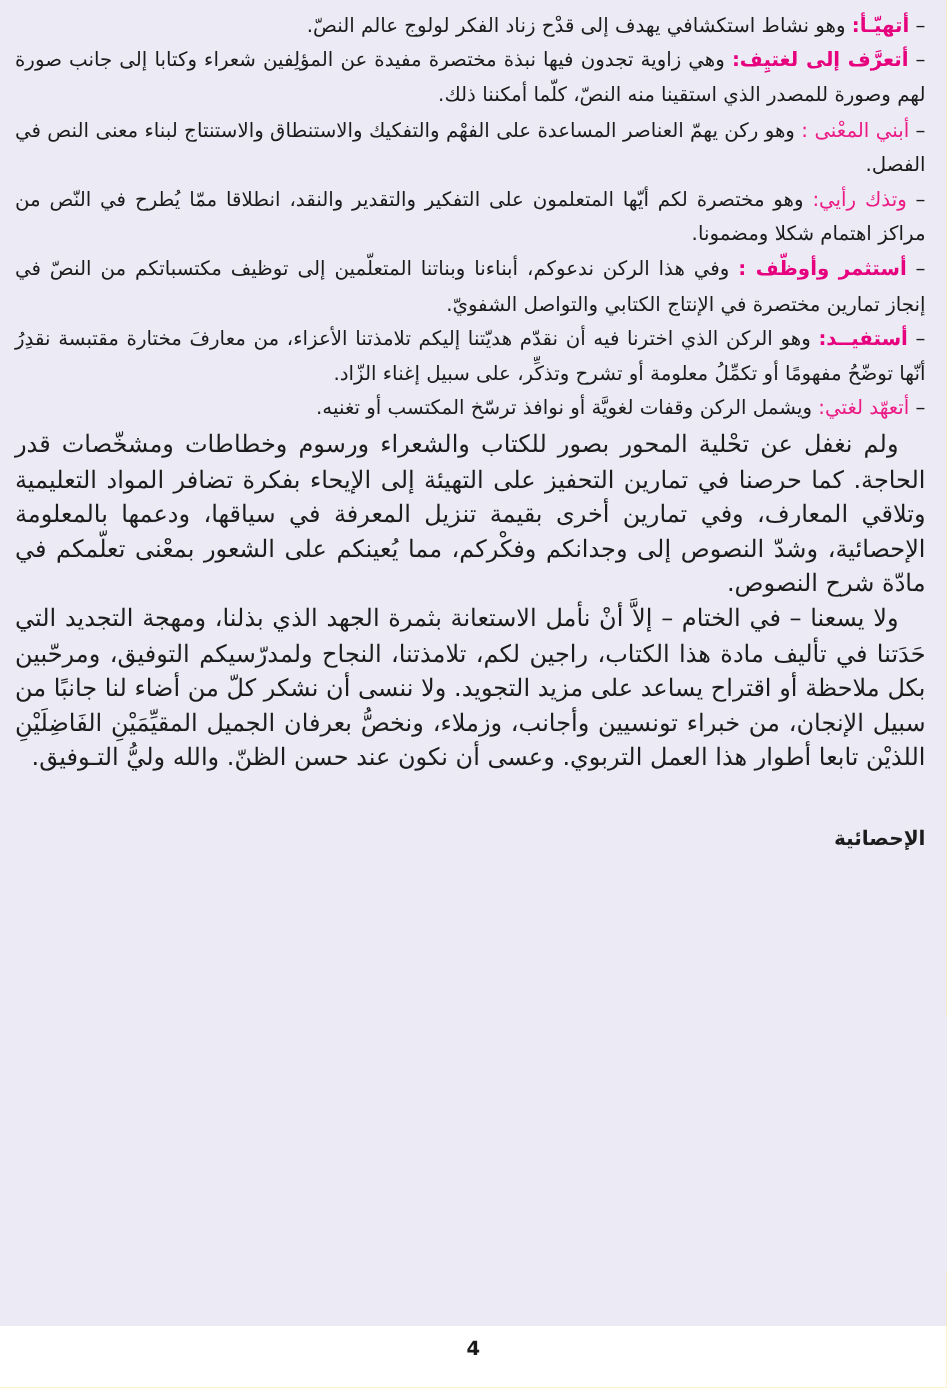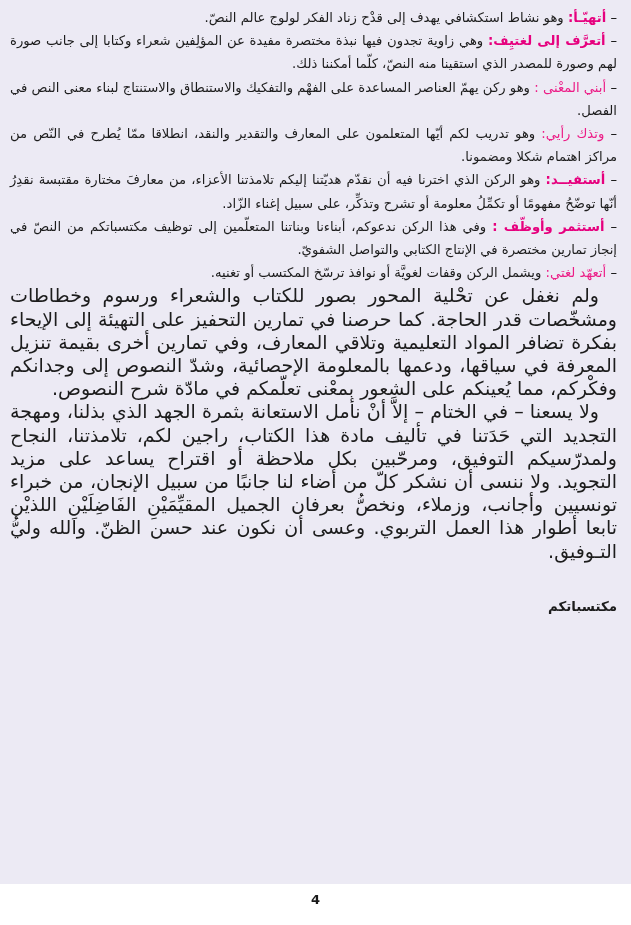--- a/index.html
+++ b/index.html
@@ -31,21 +31,21 @@
     box-sizing: border-box;
     padding: 6px 14px 0 10px;
   }
 
   .para {
     direction: rtl;
     text-align: justify;
     text-align-last: right;
     unicode-bidi: embed;
     color: #1c1c1c;
-    font-size: 19px;
+    font-size: 16px;
     line-height: 23.2px;
     margin: 0 0 0 0;
     padding: 0;
     font-family: "DejaVu Sans", "Liberation Sans", sans-serif;
     font-weight: 400;
   }
 
   
   .rubric {
     direction: rtl;
@@ -131,46 +131,46 @@
     </div>
 
 
     <div class="rubric">
       <span class="dash">–</span>
       <span class="kw-alt">أبني المعْنى :</span><span> وهو ركن يهمّ العناصر المساعدة على الفهْم والتفكيك والاستنطاق والاستنتاج لبناء معنى النص في الفصل.</span>
     </div>
 
     <div class="rubric">
       <span class="dash">–</span>
-      <span class="kw-alt">وتذك رأيي:</span><span> وهو تدريب لكم أيّها المتعلمون على المعارف والتقدير والنقد، انطلاقا ممّا يُطرح في النّص من مراكز اهتمام شكلا ومضمونا.</span>
+      <span class="kw-alt">وتذك رأيي:</span><span> وهو مختصرة لكم أيّها المتعلمون على التفكير والتقدير والنقد، انطلاقا ممّا يُطرح في النّص من مراكز اهتمام شكلا ومضمونا.</span>
+    </div>
+
+    <div class="rubric">
+      <span class="dash">–</span>
+      <span class="kw">أستثمر وأوظّف :</span><span> وفي هذا الركن ندعوكم، أبناءنا وبناتنا المتعلّمين إلى توظيف مكتسباتكم من النصّ في إنجاز تمارين مختصرة في الإنتاج الكتابي والتواصل الشفويّ.</span>
     </div>
 
     <div class="rubric">
       <span class="dash">–</span>
       <span class="kw">أستفيــد:</span><span> وهو الركن الذي اخترنا فيه أن نقدّم هديّتنا إليكم تلامذتنا الأعزاء،  من معارفَ مختارة مقتبسة نقدِرُ أنّها توضّحُ مفهومًا أو تكمِّلُ معلومة أو تشرح وتذكِّر، على سبيل إغناء الزّاد.</span>
-    </div>
-
-    <div class="rubric">
-      <span class="dash">–</span>
-      <span class="kw">أستثمر وأوظّف :</span><span> وفي هذا الركن ندعوكم، أبناءنا وبناتنا المتعلّمين إلى توظيف مكتسباتكم من النصّ في إنجاز تمارين مختصرة في الإنتاج الكتابي والتواصل الشفويّ.</span>
     </div>
 
     <div class="rubric">
       <span class="dash">–</span>
       <span class="kw-alt">أتعهّد لغتي:</span><span> ويشمل الركن وقفات لغويَّة أو نوافذ ترسّخ المكتسب أو تغنيه.</span>
     </div>
 
     <div class="para indent">ولم نغفل عن تحْلية المحور بصور للكتاب والشعراء ورسوم وخطاطات ومشخّصات قدر الحاجة. كما حرصنا في تمارين التحفيز على التهيئة إلى الإيحاء بفكرة تضافر المواد التعليمية وتلاقي المعارف، وفي تمارين أخرى بقيمة تنزيل المعرفة في سياقها، ودعمها بالمعلومة الإحصائية، وشدّ النصوص إلى وجدانكم وفكْركم، مما يُعينكم على الشعور بمعْنى تعلّمكم  في مادّة شرح النصوص.</div>
 
     <div class="para indent">ولا يسعنا – في الختام – إلاَّ أنْ نأمل الاستعانة بثمرة الجهد الذي بذلنا،  ومهجة التجديد التي حَدَتنا في تأليف مادة هذا الكتاب، راجين لكم، تلامذتنا، النجاح ولمدرّسيكم التوفيق، ومرحّبين بكل ملاحظة أو اقتراح يساعد على مزيد التجويد. ولا ننسى أن نشكر كلّ من أضاء لنا جانبًا من سبيل الإنجان، من خبراء تونسيين وأجانب، وزملاء، ونخصُّ بعرفان الجميل المقيِّمَيْنِ الفَاضِلَيْنِ  اللذيْن تابعا أطوار هذا العمل التربوي. وعسى أن نكون عند حسن الظنّ. والله وليُّ التـوفيق.</div>
 
     <div class="spacer-md"></div>
     <div class="spacer-sm"></div>
 
-    <div class="signature">مكتسباتكم</div>
+    <div class="signature">الإحصائية</div>
 
   </div>
 
   <div id="footer">
     <div id="page-number">4</div>
   </div>
 
 </div>
 
 </body></html>

